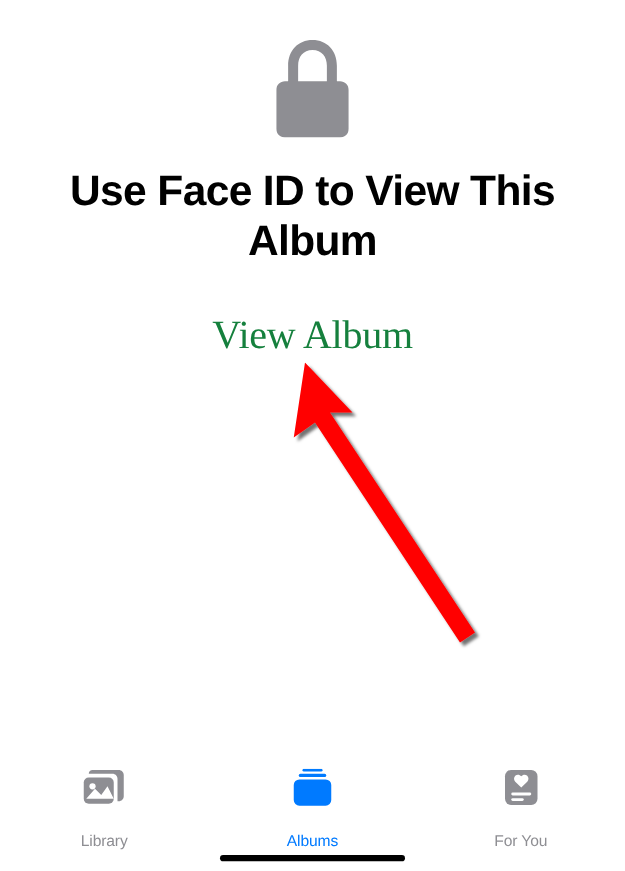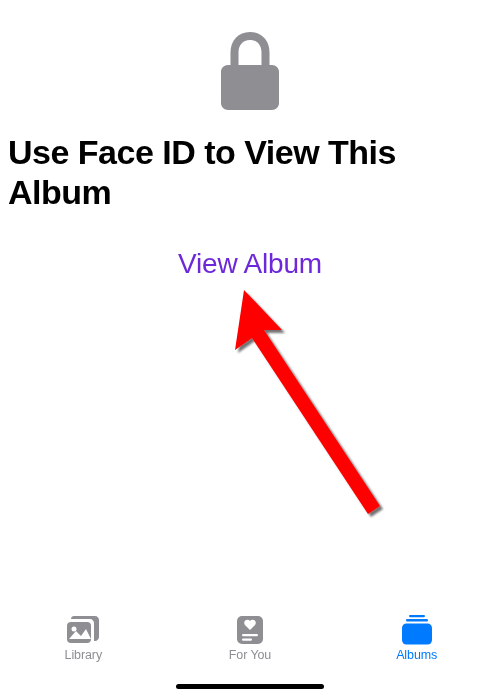--- a/index.html
+++ b/index.html
@@ -24,33 +24,34 @@
       height: calc(100% - 90px);
     }
     .lock-icon-wrap {
       margin-bottom: 18px;
     }
     .title {
       font-size: 34px;
       font-weight: 800;
       letter-spacing: -0.5px;
       color: #000;
-      text-align: left;
+      text-align: center;
       line-height: 1.18;
       margin-bottom: 36px;
       padding: 0 8px;
     }
     .view-album-link {
-      color: #6d28d9;
-      font-size: 28px;
+      color: #15803d;
+      font-size: 32px;
       font-weight: 400;
       background: none;
       border: none;
       cursor: pointer;
       letter-spacing: -0.2px;
+      font-family: Liberation Serif, serif;
     }
     .arrow-annotation {
       position: absolute;
       left: 228px;
       top: 290px;
       pointer-events: none;
     }
     .tab-bar {
       position: absolute;
       bottom: 0;
@@ -60,21 +61,21 @@
       display: flex;
       justify-content: space-around;
       align-items: flex-start;
       padding-top: 6px;
       background: #ffffff;
     }
     .tab-item {
       display: flex;
       flex-direction: column;
       align-items: center;
-      gap: 3px;
+      gap: 21px;
       padding: 2px 10px;
       cursor: pointer;
       flex: 1;
     }
     .tab-icon {
       width: 34px;
       height: 30px;
       display: flex;
       align-items: center;
       justify-content: center;
@@ -135,38 +136,38 @@
           <rect x="1" y="7" width="24" height="21" rx="4"></rect>
           <path d="M8 1 L29 1 C31.2 1 33 2.8 33 5 L33 22 C33 24.2 31.2 26 29 26 L28 26 L28 8 C28 5.8 26.2 4 24 4 L5 4 C5 2.3 6.3 1 8 1 Z"></path>
           <circle cx="8" cy="14" r="2.5" fill="#fff"></circle>
           <path d="M3 24 L10 16 L15 21 L20 14 L25 24 Z" fill="#fff"></path>
         </g>
       </svg>
     </div>
     <span class="tab-label">Library</span>
   </div>
 
+  <div class="tab-item active">
+    <div class="tab-icon">
+      <svg width="32" height="30" viewBox="0 0 32 30">
+        <rect x="8" y="0" width="16" height="2.2" rx="1.1" fill="#007aff"></rect>
+        <rect x="5" y="4" width="22" height="2.6" rx="1.3" fill="#007aff"></rect>
+        <rect x="1" y="8.5" width="30" height="21" rx="4.5" fill="#007aff"></rect>
+      </svg>
+    </div>
+    <span class="tab-label">Albums</span>
+  </div>
+
   <div class="tab-item">
     <div class="tab-icon">
       <svg width="28" height="30" viewBox="0 0 28 30">
         <rect x="1" y="1" width="26" height="28" rx="5" fill="#8e8e93"></rect>
         <path d="M14 6 C12.8 4.5 10.5 4.3 9.2 5.6 C7.9 6.9 7.9 9 9.2 10.3 L14 15 L18.8 10.3 C20.1 9 20.1 6.9 18.8 5.6 C17.5 4.3 15.2 4.5 14 6 Z" fill="#fff"></path>
         <rect x="6" y="19" width="16" height="2.3" rx="1.15" fill="#fff"></rect>
         <rect x="6" y="23.5" width="10" height="2.3" rx="1.15" fill="#fff"></rect>
       </svg>
     </div>
     <span class="tab-label">For You</span>
   </div>
 
-  <div class="tab-item active">
-    <div class="tab-icon">
-      <svg width="32" height="30" viewBox="0 0 32 30">
-        <rect x="8" y="0" width="16" height="2.2" rx="1.1" fill="#007aff"></rect>
-        <rect x="5" y="4" width="22" height="2.6" rx="1.3" fill="#007aff"></rect>
-        <rect x="1" y="8.5" width="30" height="21" rx="4.5" fill="#007aff"></rect>
-      </svg>
-    </div>
-    <span class="tab-label">Albums</span>
-  </div>
-
 </nav>
 
 <div class="home-indicator"></div>
 
 </body></html>

